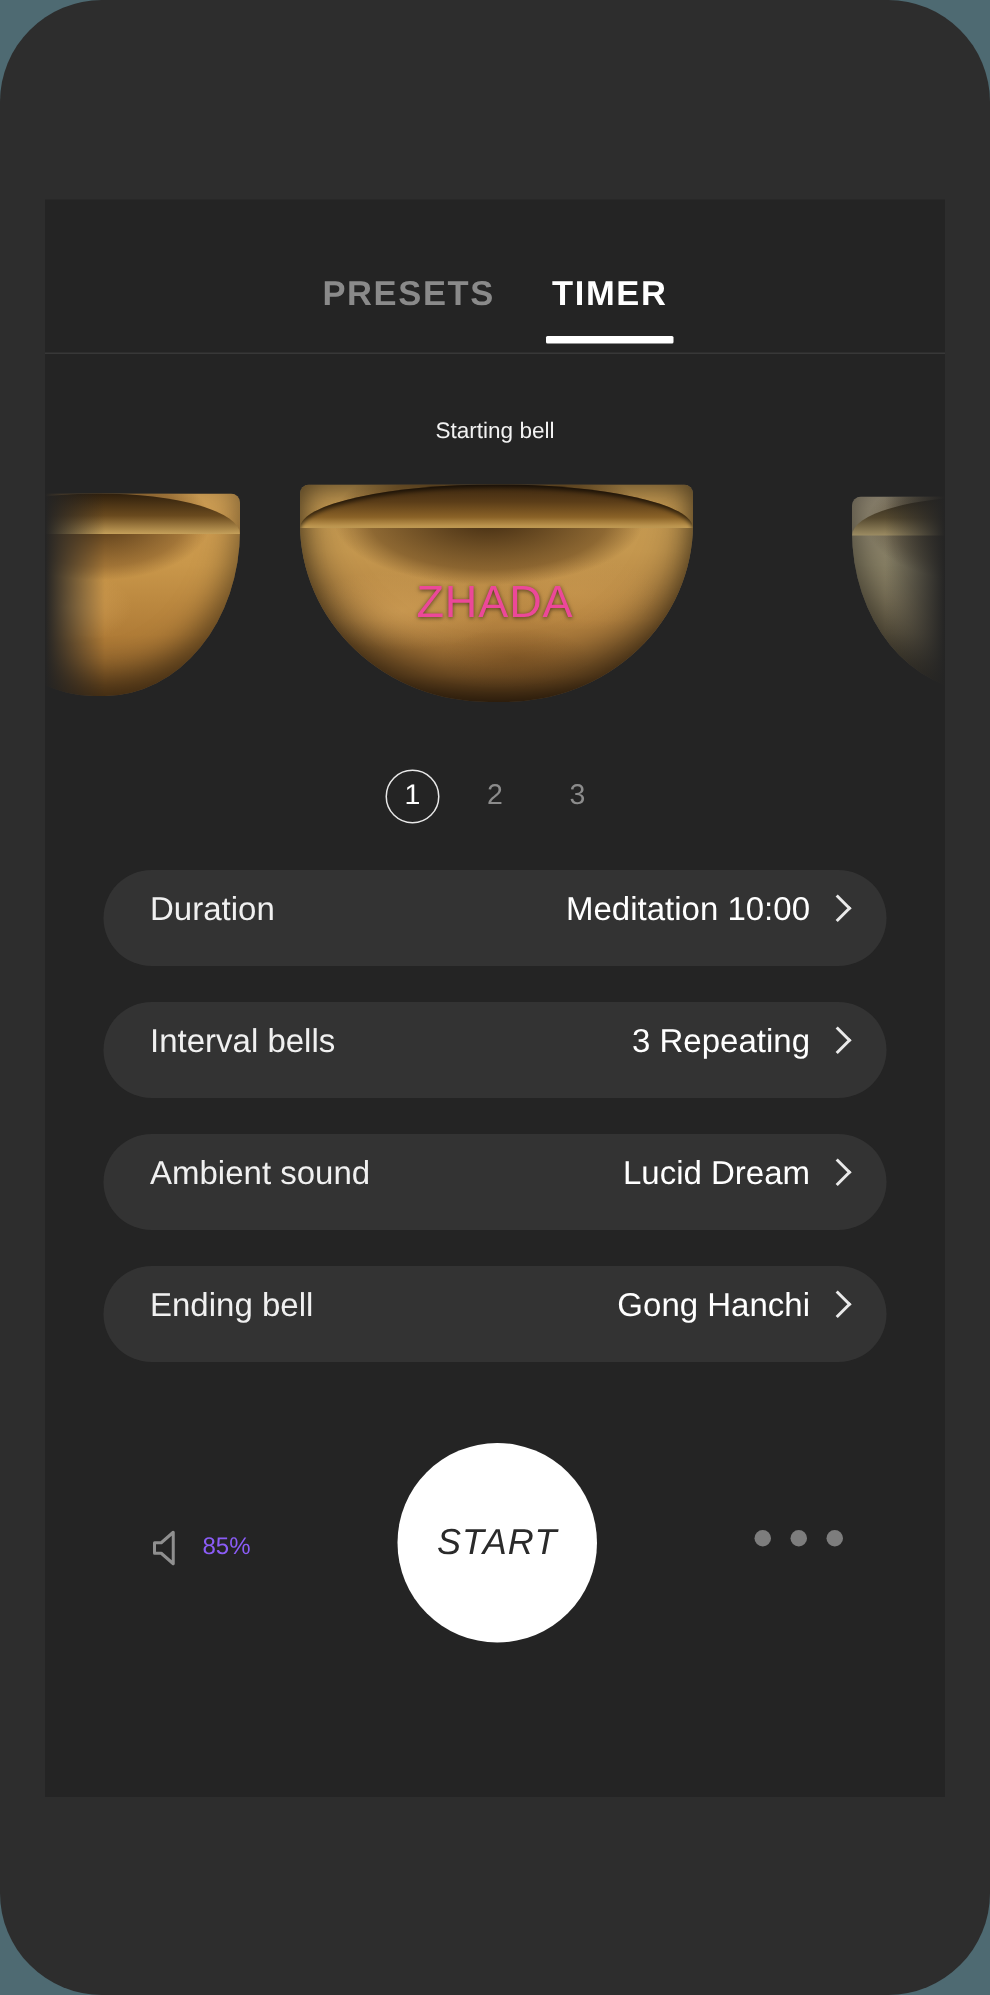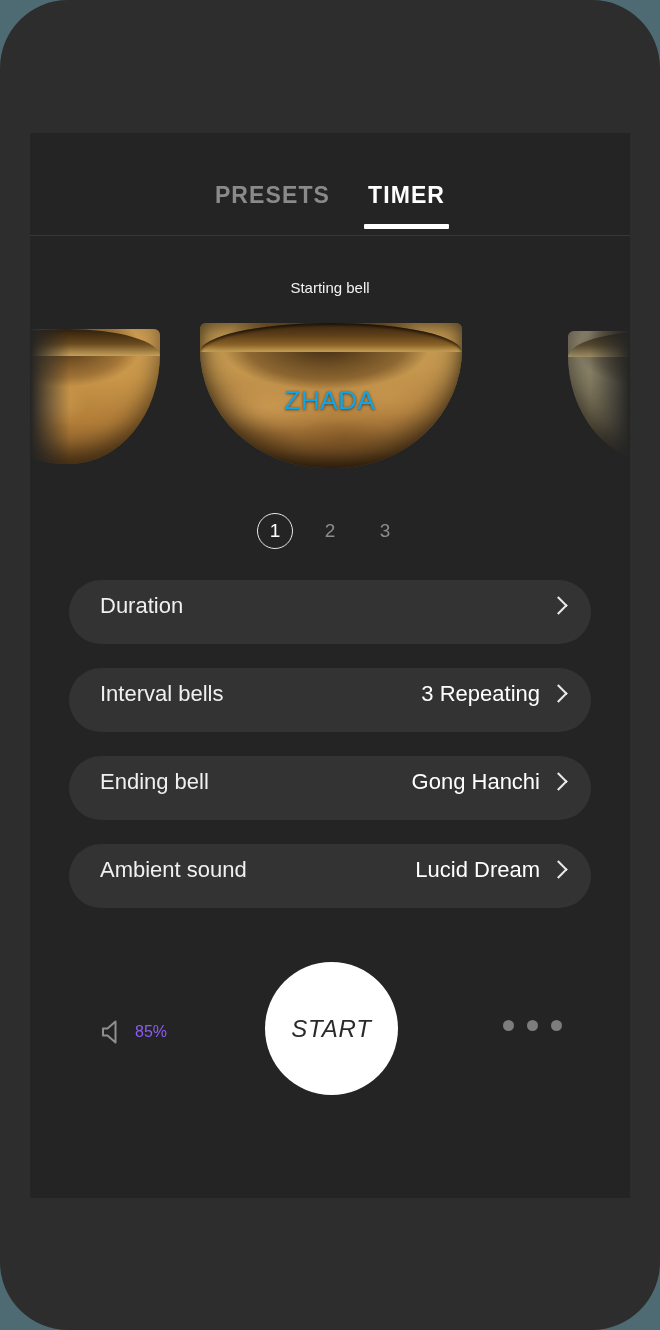--- a/index.html
+++ b/index.html
@@ -114,22 +114,22 @@
       linear-gradient(180deg, #8d8470 0%, #888065 35%, #776c52 70%, #554c39 100%);
     box-shadow: inset 0 -12px 22px rgba(0,0,0,0.5);
   }
   .bowl-right .rim {
     background:linear-gradient(180deg,#2a241a 0%, #55492f 55%, #9c8c63 100%);
   }
   .bowl-label {
     position:absolute;
     left:0; right:0; top:62px;
     text-align:center;
-    color:#0ea5e9;
-    font-size:26px;
+    color:#ec4899;
+    font-size:30px;
     letter-spacing:0.6px;
     text-shadow:0 1px 3px rgba(0,0,0,0.6);
   }
   .carousel-fade-l, .carousel-fade-r {
     position:absolute; top:0; height:100%; width:40px;
     pointer-events:none;
   }
   .carousel-fade-l { left:0;  background:linear-gradient(90deg,#242424 0%, rgba(36,36,36,0) 100%); }
   .carousel-fade-r { right:0; background:linear-gradient(270deg,#242424 0%, rgba(36,36,36,0) 100%); }
 
@@ -261,48 +261,49 @@
       <div class="page-dot active">1</div>
       <div class="page-dot">2</div>
       <div class="page-dot">3</div>
     </div>
 
     <div class="rows">
 
       <div class="row">
         <span class="row-label">Duration</span>
         <span class="row-right">
+          <span class="row-value">Meditation 10:00</span>
           <span class="chev"></span>
         </span>
       </div>
 
       <div class="row">
         <span class="row-label">Interval bells</span>
         <span class="row-right">
           <span class="row-value">3 Repeating</span>
           <span class="chev"></span>
         </span>
       </div>
 
       <div class="row">
+        <span class="row-label">Ambient sound</span>
+        <span class="row-right">
+          <span class="row-value">Lucid Dream</span>
+          <span class="chev"></span>
+        </span>
+      </div>
+
+      <div class="row">
         <span class="row-label">Ending bell</span>
         <span class="row-right">
           <span class="row-value">Gong Hanchi</span>
           <span class="chev"></span>
         </span>
       </div>
 
-      <div class="row">
-        <span class="row-label">Ambient sound</span>
-        <span class="row-right">
-          <span class="row-value">Lucid Dream</span>
-          <span class="chev"></span>
-        </span>
-      </div>
-
     </div>
 
     <div class="bottom">
 
       <div class="volume">
         <svg class="vol-icon" viewBox="0 0 27 28">
           <path d="M15.5 3.5 L7.5 10.5 L3 10.5 L3 17.5 L7.5 17.5 L15.5 24.5 Z" fill="none" stroke="#8f8f8f" stroke-width="2" stroke-linejoin="round"></path>
         </svg>
         <span class="vol-pct">85%</span>
       </div>

